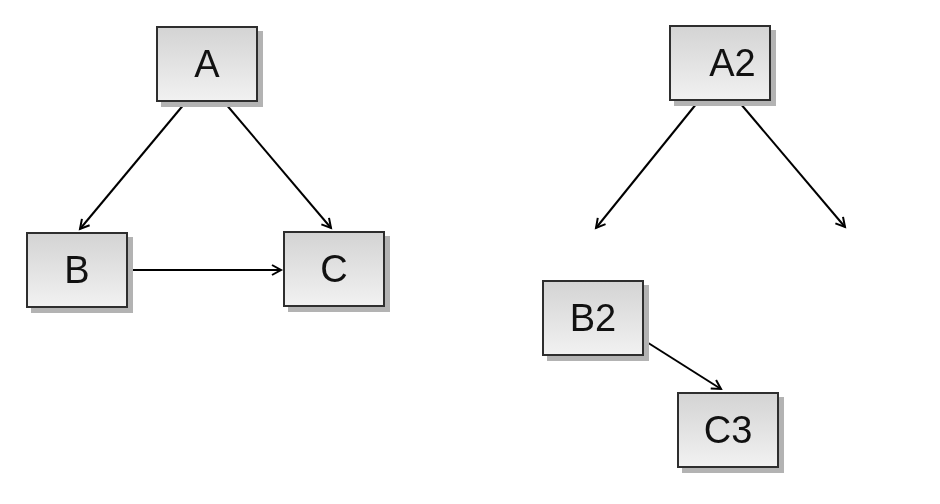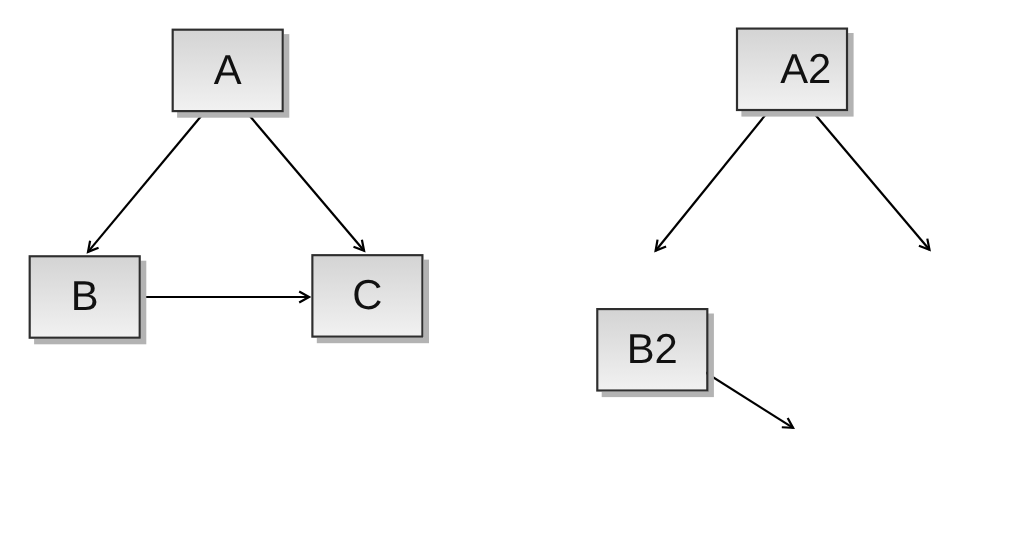--- a/index.html
+++ b/index.html
@@ -87,14 +87,17 @@
 
   <div class="node node-a2">
     <span class="node-label">A2</span>
   </div>
 
   <div class="node node-b2">
     <span class="node-label">B2</span>
   </div>
 
 
+  <div class="node node-c3">
+    <span class="node-label">C3</span>
+  </div>
 
 </div>
 
 </body></html>

